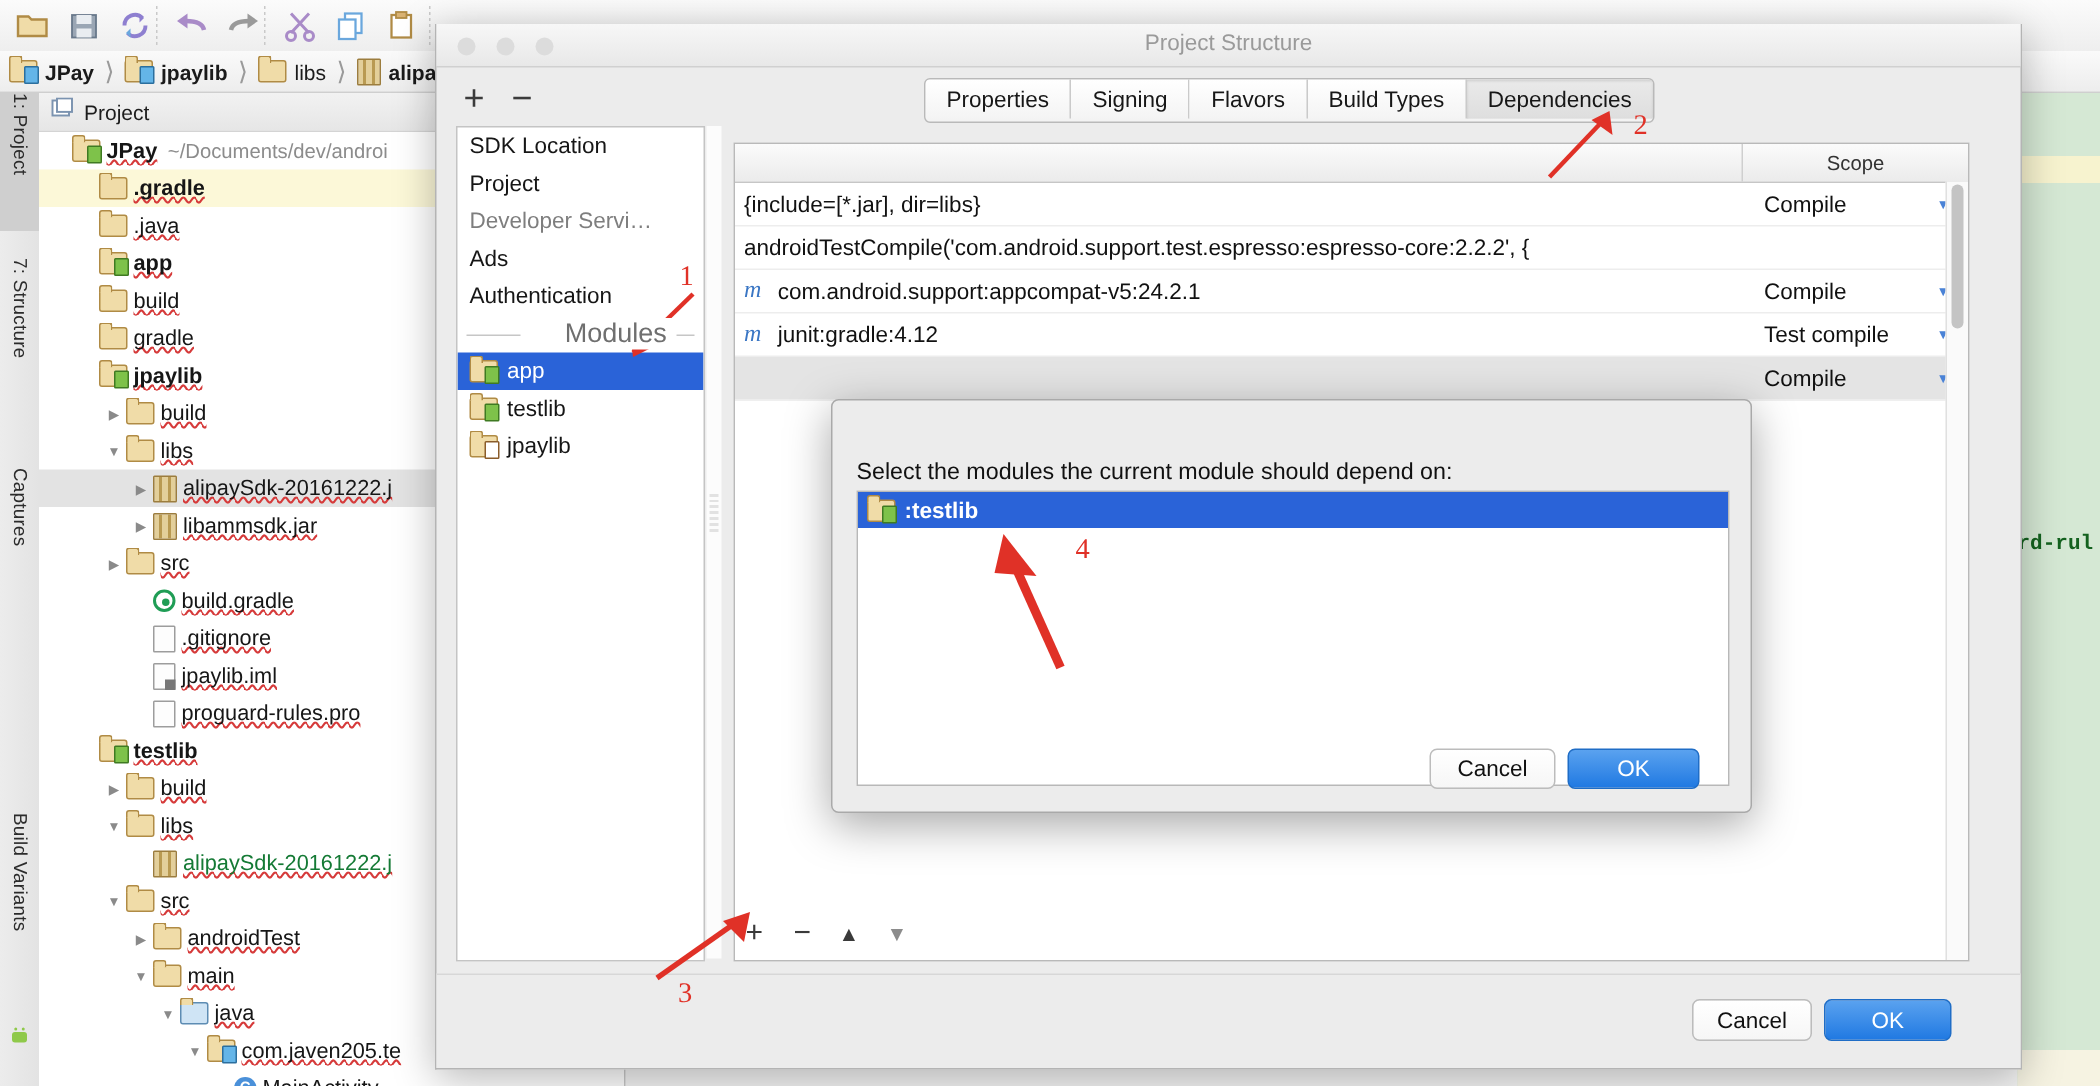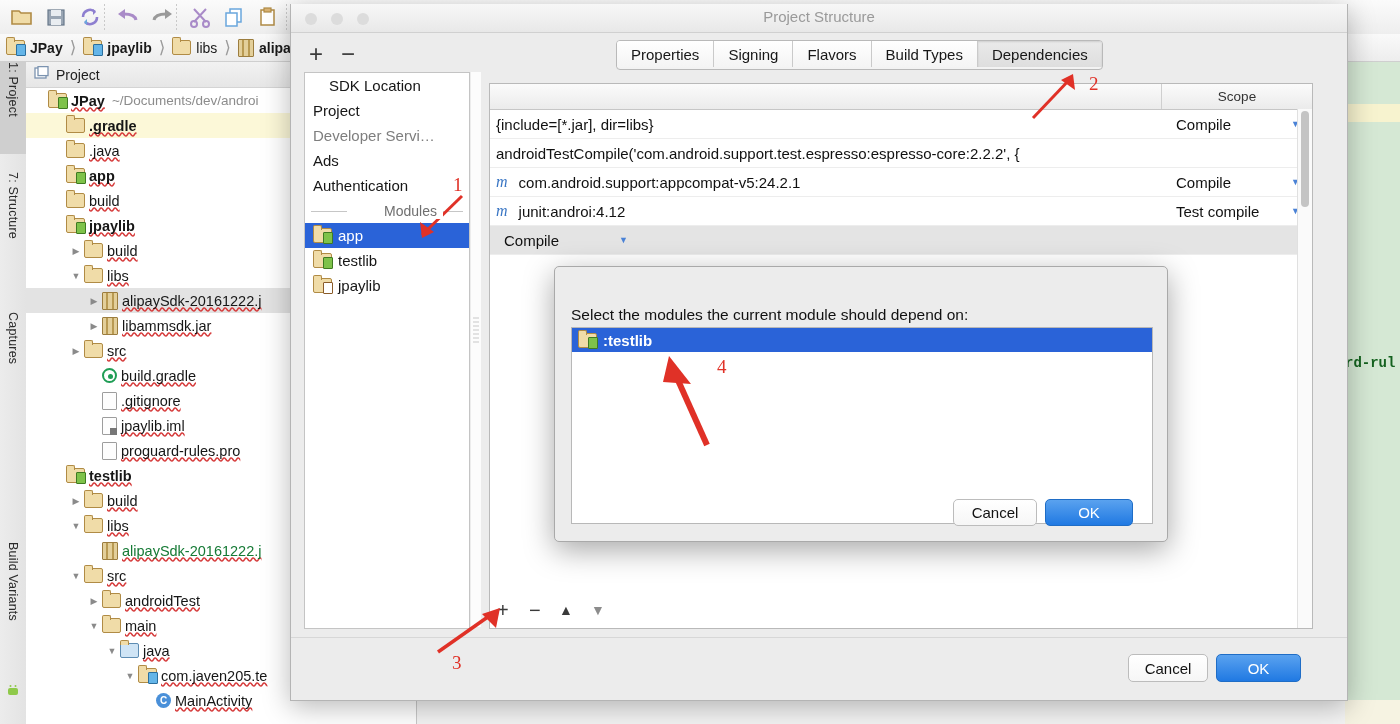--- a/index.html
+++ b/index.html
@@ -55,35 +55,35 @@
   
   #editor-bg{position:absolute;left:1345px;top:62px;width:55px;height:662px;background:#d5e8d4;}
   #editor-strip-top{position:absolute;left:1345px;top:62px;width:55px;height:22px;background:#cfcfcf;}
   #editor-strip-white{position:absolute;left:1345px;top:84px;width:55px;height:20px;background:#fbfbfb;}
   #editor-yellow{position:absolute;left:1345px;top:104px;width:55px;height:18px;background:#f7f3cf;}
   #editor-text{position:absolute;left:1345px;top:355px;width:60px;font-family:"Liberation Mono",monospace;
      font-size:14px;color:#14621f;font-weight:bold;letter-spacing:0px;}
   #editor-bottom{position:absolute;left:1345px;top:700px;width:55px;height:24px;background:#f6f3e2;}
 
   
-  #ps-window{position:absolute;left:290px;top:4px;width:1056px;height:696px;
+  #ps-window{position:absolute;left:290px;top:16px;width:1056px;height:696px;
      background:#ececec;border:1px solid #b4b4b4;border-top:none;
      box-shadow:0 6px 26px rgba(0,0,0,.28);}
   #ps-titlebar{height:28px;background:linear-gradient(#f7f7f7,#e8e8e8);border-bottom:1px solid #d0d0d0;position:relative;}
   #ps-title{position:absolute;left:0;right:0;top:4px;text-align:center;font-size:15px;color:#9a9a9a;}
   .tl{position:absolute;top:9px;width:12px;height:12px;border-radius:50%;background:#dcdcdc;}
 
   
   #ps-plus{position:absolute;left:18px;top:38px;font-size:24px;color:#3b3b3b;line-height:1;cursor:default;}
   #ps-minus{position:absolute;left:50px;top:38px;font-size:24px;color:#3b3b3b;line-height:1;}
   #ps-list{position:absolute;left:13px;top:68px;width:164px;height:555px;background:#ffffff;border:1px solid #c4c4c4;overflow:hidden;}
   .pl-item{height:25px;display:flex;align-items:center;padding-left:8px;font-size:15px;color:#161616;box-sizing:border-box;}
   .pl-item.grey{color:#7e7e7e;font-weight:normal;}
   .pl-item.sel{background:#2a63d8;color:#ffffff;}
-  .pl-sep{height:25px;display:flex;align-items:center;justify-content:center;font-size:14px;color:#6f6f6f;position:relative;padding-left:47px;}
+  .pl-sep{height:25px;display:flex;align-items:center;justify-content:center;font-size:18px;color:#6f6f6f;position:relative;padding-left:47px;}
   .pl-sep .ln{position:absolute;top:50%;height:1px;background:#c6c6c6;}
   .pl-sep span{background:#fff;padding:0 6px;z-index:2;}
 
   
   #ps-splitter{position:absolute;left:180px;top:68px;width:10px;height:555px;background:#fcfcfc;}
   #ps-splitter .grip{position:absolute;left:2px;top:245px;width:6px;height:26px;
     background:repeating-linear-gradient(#e2e2e2 0 2px,#fcfcfc 2px 4px);}
 
   
   #ps-tabs{position:absolute;left:325px;top:36px;height:28px;display:flex;
@@ -92,21 +92,21 @@
      background:linear-gradient(#ffffff,#f4f4f4);border-right:1px solid #cacaca;}
   .ps-tab:last-child{border-right:none;}
   .ps-tab.sel{background:linear-gradient(#eaeaea,#dedede);box-shadow:inset 0 1px 2px rgba(0,0,0,.12);}
 
   
   #deps{position:absolute;left:198px;top:79px;width:822px;height:544px;background:#ffffff;border:1px solid #b9b9b9;}
   #deps-head{height:25px;display:flex;background:linear-gradient(#fbfbfb,#ebebeb);border-bottom:1px solid #c6c6c6;}
   #deps-head .hc{font-size:13.5px;color:#333;display:flex;align-items:center;justify-content:center;}
   #deps-head .hc.c1{flex:1;border-right:1px solid #cfcfcf;}
   #deps-head .hc.c2{width:150px;}
-  .dep-row{height:28px;display:flex;align-items:center;border-bottom:1px solid #ededed;}
+  .dep-row{height:28px;display:flex;align-items:center;border-bottom:1px solid #ededed;justify-content:flex-end;}
   .dep-row.sel{background:#e4e4e4;}
   .dep-name{flex:1;display:flex;align-items:center;padding-left:6px;font-size:15px;color:#111;white-space:nowrap;overflow:hidden;}
   .dep-scope{width:150px;display:flex;align-items:center;font-size:15px;color:#111;padding-left:14px;box-sizing:border-box;position:relative;}
   .dep-scope .caret{position:absolute;right:12px;color:#4a82d6;font-size:9px;}
   .mico{color:#3a76c4;font-style:italic;font-family:"Liberation Serif",serif;font-size:16px;margin-right:6px;}
   #deps-scroll{position:absolute;right:0;top:25px;width:14px;bottom:0;background:#fafafa;border-left:1px solid #e0e0e0;}
   #deps-scroll .thumb{position:absolute;left:3px;top:2px;width:8px;height:96px;background:#c4c4c4;border-radius:4px;}
 
   
   #deps-bottom{position:absolute;left:198px;top:590px;width:822px;height:33px;}
@@ -294,20 +294,25 @@
           </span>
           <span class="tname b squig">app</span>
         </div>
         <div class="tree-row" style="padding-left: 24px;">
           <span class="tw"></span>
           <span class="ico folder"></span>
           <span class="tname squig">build</span>
         </div>
         <div class="tree-row" style="padding-left: 24px;">
           <span class="tw"></span>
+          <span class="ico folder"></span>
+          <span class="tname squig">gradle</span>
+        </div>
+        <div class="tree-row" style="padding-left: 24px;">
+          <span class="tw"></span>
           <span class="ico folder">
             <i class="mod-badge"></i>
           </span>
           <span class="tname b squig">jpaylib</span>
         </div>
         <div class="tree-row" style="padding-left: 42px;">
           <span class="tw">▶</span>
           <span class="ico folder"></span>
           <span class="tname squig">build</span>
         </div>
@@ -425,21 +430,21 @@
     <span class="tl" style="left:40px;"></span>
     <span class="tl" style="left:66px;"></span>
     <div id="ps-title">Project Structure</div>
   </div>
 
   <div id="ps-plus">+</div>
   <div id="ps-minus">−</div>
 
   <div id="ps-list">
       <div class="pl-item">
-        <span style="margin-left:16px">SDK Location</span>
+        <span style="margin-left:0">SDK Location</span>
       </div>
       <div class="pl-item">
         <span style="margin-left:0">Project</span>
       </div>
       <div class="pl-item grey">
         <span style="margin-left:0">Developer Servi…</span>
       </div>
       <div class="pl-item">
         <span style="margin-left:0">Ads</span>
       </div>
@@ -523,21 +528,21 @@
           </div>
           <div class="dep-scope">
             <span>Compile</span>
             <span class="caret">▼</span>
           </div>
         </div>
         <div class="dep-row">
           <div class="dep-name">
             <span class="mico">m</span>
             <span style="display:inline-block;width:5px"></span>
-            <span>junit:androi:4.12</span>
+            <span>junit:gradle:4.12</span>
           </div>
           <div class="dep-scope">
             <span>Test compile</span>
             <span class="caret">▼</span>
           </div>
         </div>
         <div class="dep-row sel">
           <div class="dep-scope">
             <span>Compile</span>
             <span class="caret">▼</span>

